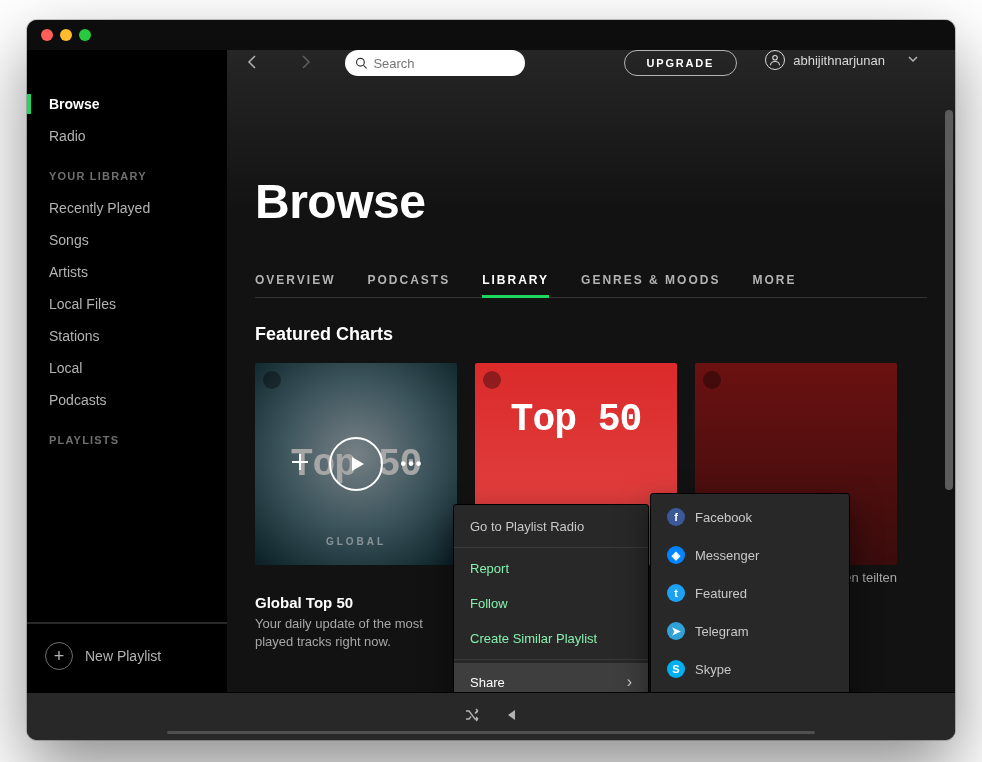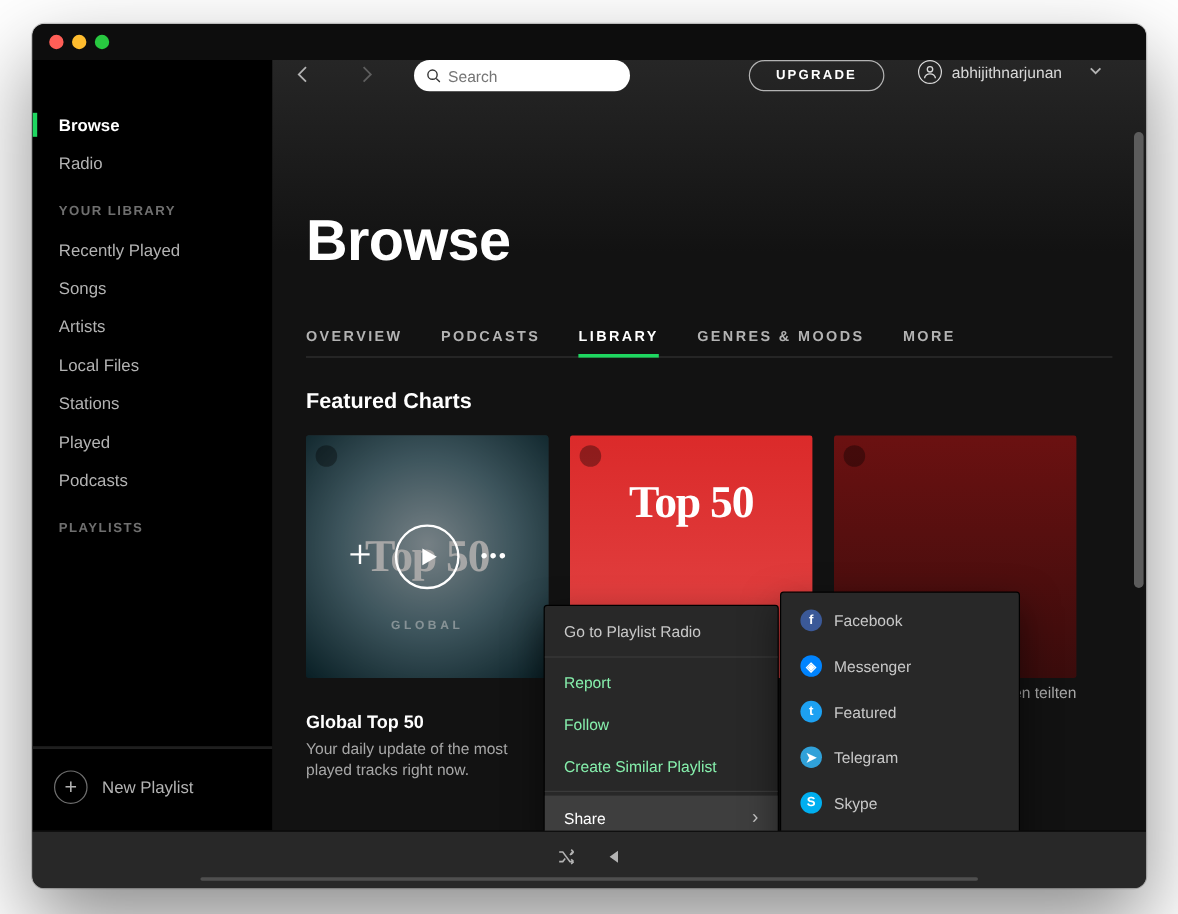--- a/index.html
+++ b/index.html
@@ -35,23 +35,23 @@
   h1.page-title{color:#fff;font-size:48px;font-weight:900;letter-spacing:-.5px;margin:62px 0 44px;}
   .tabs{display:flex;gap:32px;}
   .tab{color:#b3b3b3;font-size:12px;letter-spacing:2px;font-weight:600;padding-bottom:10px;position:relative;cursor:pointer;}
   .tab.active{color:#fff;}
   .tab.active::after{content:"";position:absolute;left:0;right:0;bottom:-1px;height:3px;background:#1ed760;}
   .tabs-line{height:1px;background:#333;margin-bottom:26px;}
   h2.sec-title{color:#fff;font-size:18px;font-weight:900;margin-bottom:18px;}
   .cards{display:flex;gap:18px;}
   .card{width:202px;flex:0 0 202px;}
   .art{width:202px;height:202px;border-radius:2px;position:relative;overflow:hidden;display:flex;align-items:center;justify-content:center;}
-  .art .top50{font-family:Liberation Serif, serif;font-size:38px;font-weight:800;color:#fff;letter-spacing:-1px;}
+  .art .top50{font-family:Liberation Mono, monospace;font-size:38px;font-weight:800;color:#fff;letter-spacing:-1px;}
   .art0{background:radial-gradient(circle at 50% 45%, #b5c5cc 0%, #5f838f 48%, #0e3039 100%);}
-  .art0 .sub{position:absolute;bottom:38px;left:0;right:0;text-align:center;color:#cfe1e6;letter-spacing:3px;font-size:10px;font-weight:700;}
+  .art0 .sub{position:absolute;bottom:18px;left:0;right:0;text-align:center;color:#cfe1e6;letter-spacing:3px;font-size:10px;font-weight:700;}
   .art1{background:linear-gradient(180deg,#db2a2a 0%, #e34747 100%);}
   .art2{background:linear-gradient(180deg,#6b1111 0%, #3a0c0c 100%);}
   .art .sp-logo{position:absolute;top:8px;left:8px;width:18px;height:18px;background:rgba(0,0,0,.35);border-radius:50%;}
   .hover-row{position:absolute;inset:0;display:flex;align-items:center;justify-content:center;gap:18px;background:rgba(0,0,0,.35);}
   .hover-row .play{width:54px;height:54px;border:2px solid #fff;border-radius:50%;display:flex;align-items:center;justify-content:center;}
   .hover-row .play svg{margin-left:3px;}
   .hover-row .h-btn{color:#fff;cursor:pointer;}
   .card-title{color:#fff;font-size:15px;font-weight:700;margin-top:29px;}
   .card-sub{color:#a7a7a7;font-size:13px;line-height:1.4;margin-top:4px;}
   
@@ -92,21 +92,21 @@
       <div class="sb-scroll">
         <div class="sb-item active">Browse</div>
         <div class="sb-item">Radio</div>
 
         <div class="sb-sec-title">YOUR LIBRARY</div>
         <div class="sb-item">Recently Played</div>
         <div class="sb-item">Songs</div>
         <div class="sb-item">Artists</div>
         <div class="sb-item">Local Files</div>
         <div class="sb-item">Stations</div>
-        <div class="sb-item">Played</div>
+        <div class="sb-item">Local</div>
         <div class="sb-item">Podcasts</div>
 
         <div class="sb-sec-title">PLAYLISTS</div>
       </div>
       <div class="sb-sep"></div>
       <div class="sb-new">
         <div class="plus-circ">+</div>
         <span>New Playlist</span>
       </div>
     </div>

